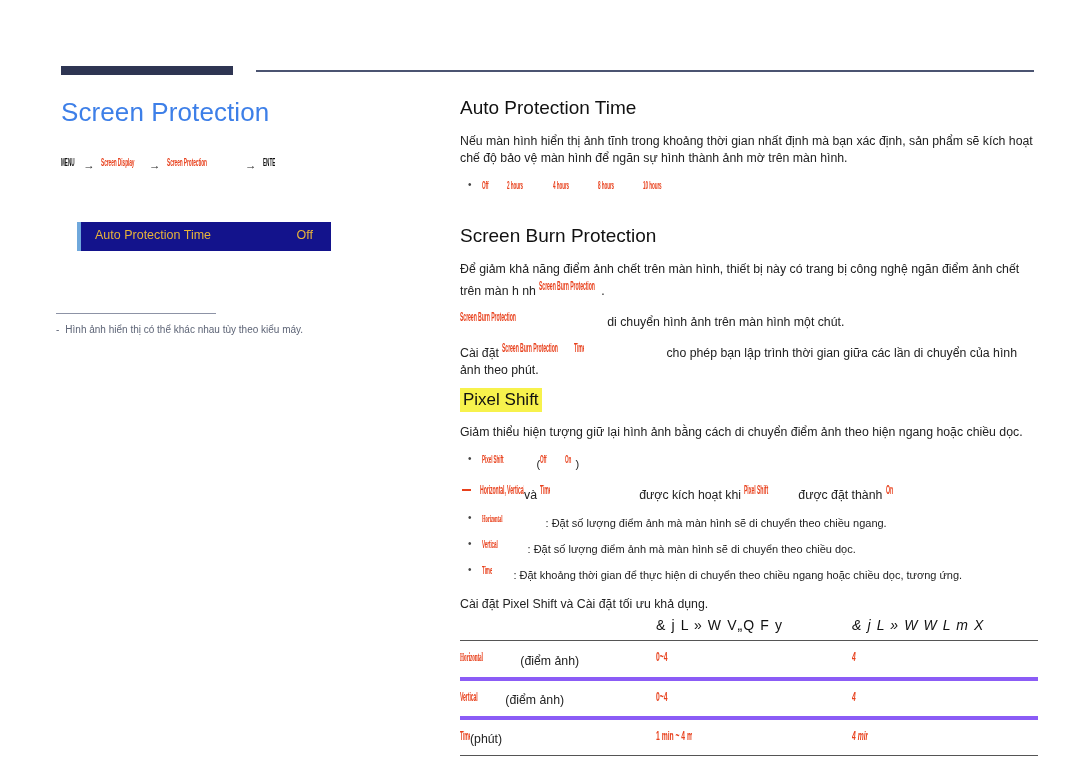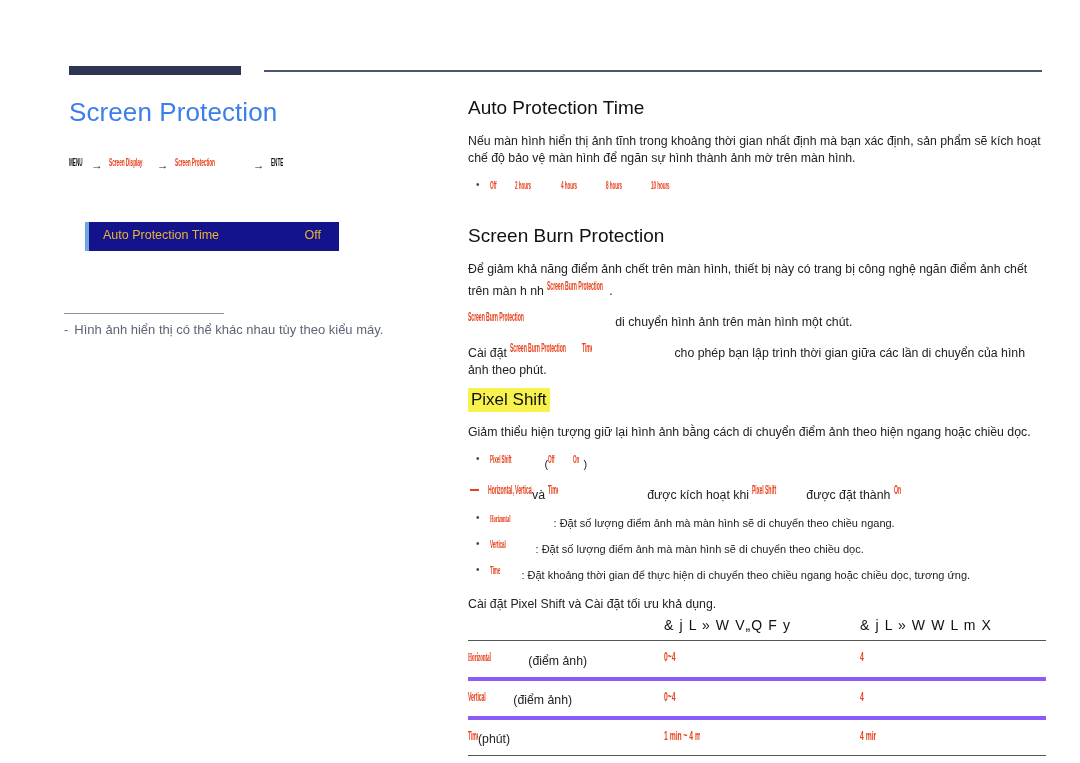--- a/index.html
+++ b/index.html
@@ -32,21 +32,21 @@
   .rule-thin {
     position: absolute;
     left: 248px; top: 70px;
     width: 778px; height: 2px;
     background: #4b5471;
   }
 
   
   .page {
     position: absolute;
-    left: 16px; top: 0;
+    left: 8px; top: 0;
     width: 856px; height: 763px;
   }
   .col-left {
     position: absolute;
     left: 53px; top: 95px;
     width: 340px;
   }
   .col-right {
     position: absolute;
     left: 452px; top: 96px;
@@ -122,21 +122,21 @@
   .left-note-rule {
     position: absolute;
     left: 48px; top: 313px;
     width: 160px; height: 1px;
     background: #8d93a6;
   }
   .left-note {
     position: absolute;
     left: 48px; top: 322px;
     width: 330px;
-    font-size: 13px;
+    font-size: 10px;
     color: #5d6476;
     line-height: 15px;
   }
   .left-note .dash { margin-right: 6px; }
 
   
   h2.sec {
     font-size: 19px;
     font-weight: normal;
     color: #111;
@@ -226,21 +226,21 @@
   table.spec thead tr { border-bottom: 1.5px solid #555; }
   table.spec td {
     padding: 9px 0 9px 0;
     vertical-align: top;
     color: #222;
     border-bottom: 4px solid #8b5cf6;
   }
   table.spec tbody tr:last-child td { border-bottom: 1px solid #555; }
   .c-label { width: 196px; }
   .c-v1    { width: 196px; }
-  .c-v2    { width: 186px; }
+  .c-v2    { width: 186px; font-style: italic; }
   .val { color: #e8401c; font-weight: bold; display:inline-block;
          transform: scaleX(0.55); transform-origin: left center; white-space: nowrap; }
   .sq-v   { width: 32px; display:inline-block; overflow:hidden; }
   .sq-v1  { width: 12px; display:inline-block; overflow:hidden; }
   .sq-vt  { width: 36px; display:inline-block; overflow:hidden; }
   .sq-vt1 { width: 16px; display:inline-block; overflow:hidden; }
   .paren { color: #222; }
 
   
   .footnotes { margin-top: 12px; }

